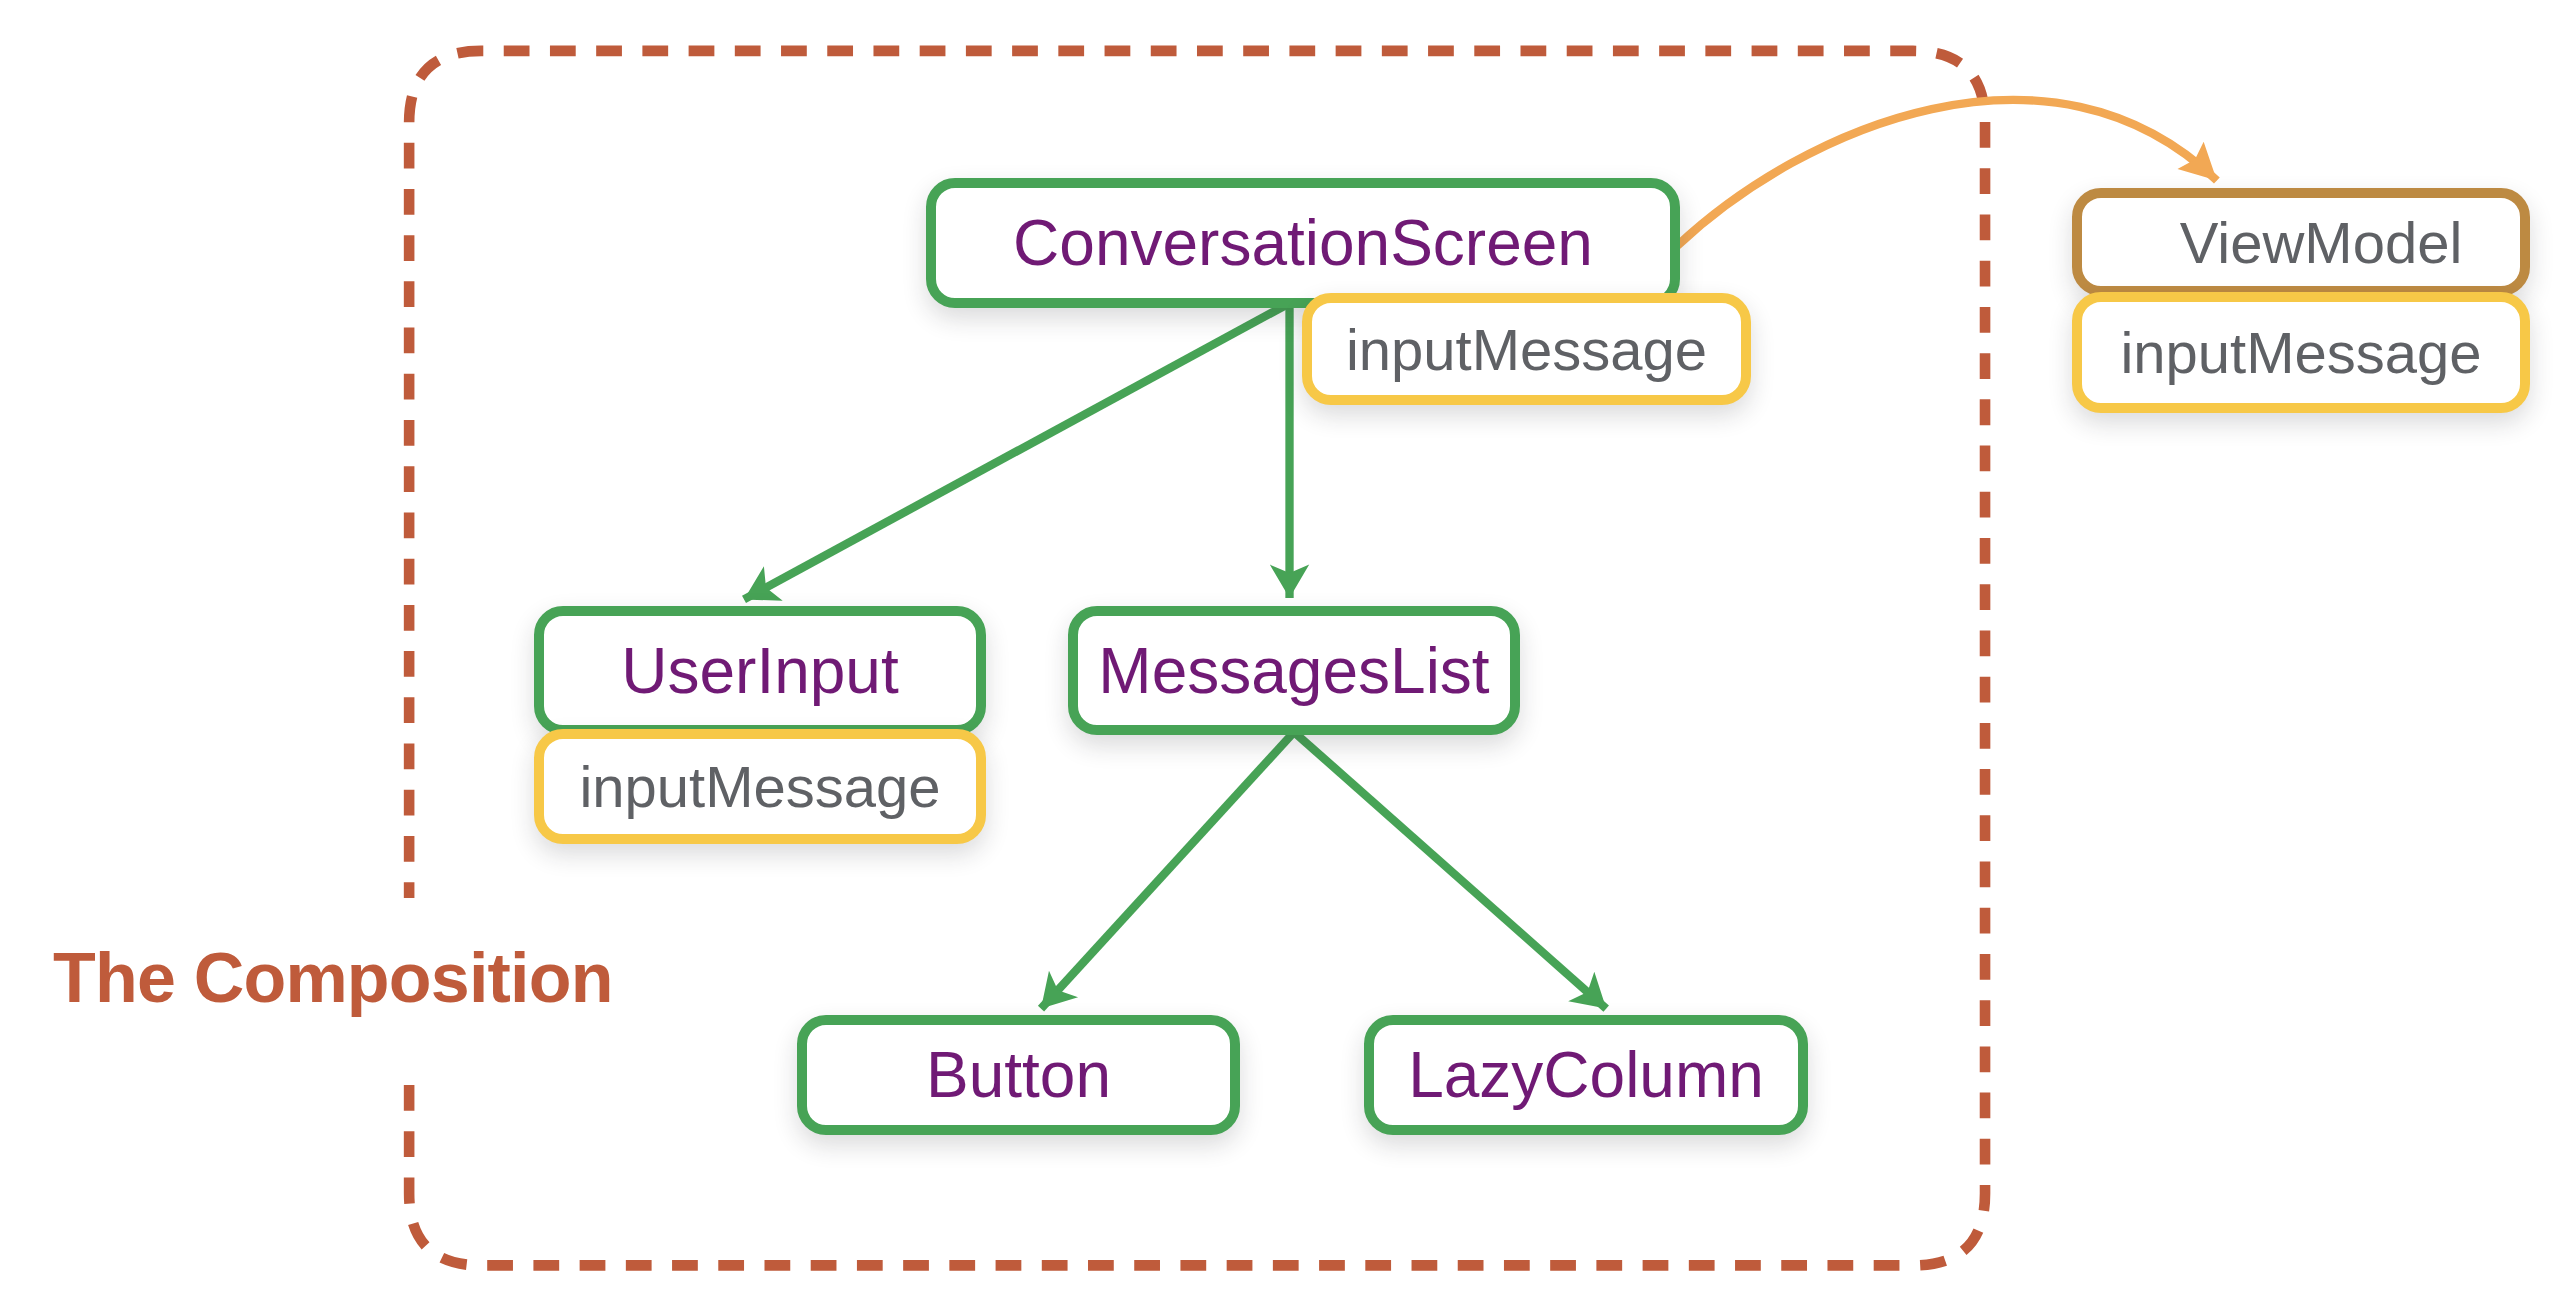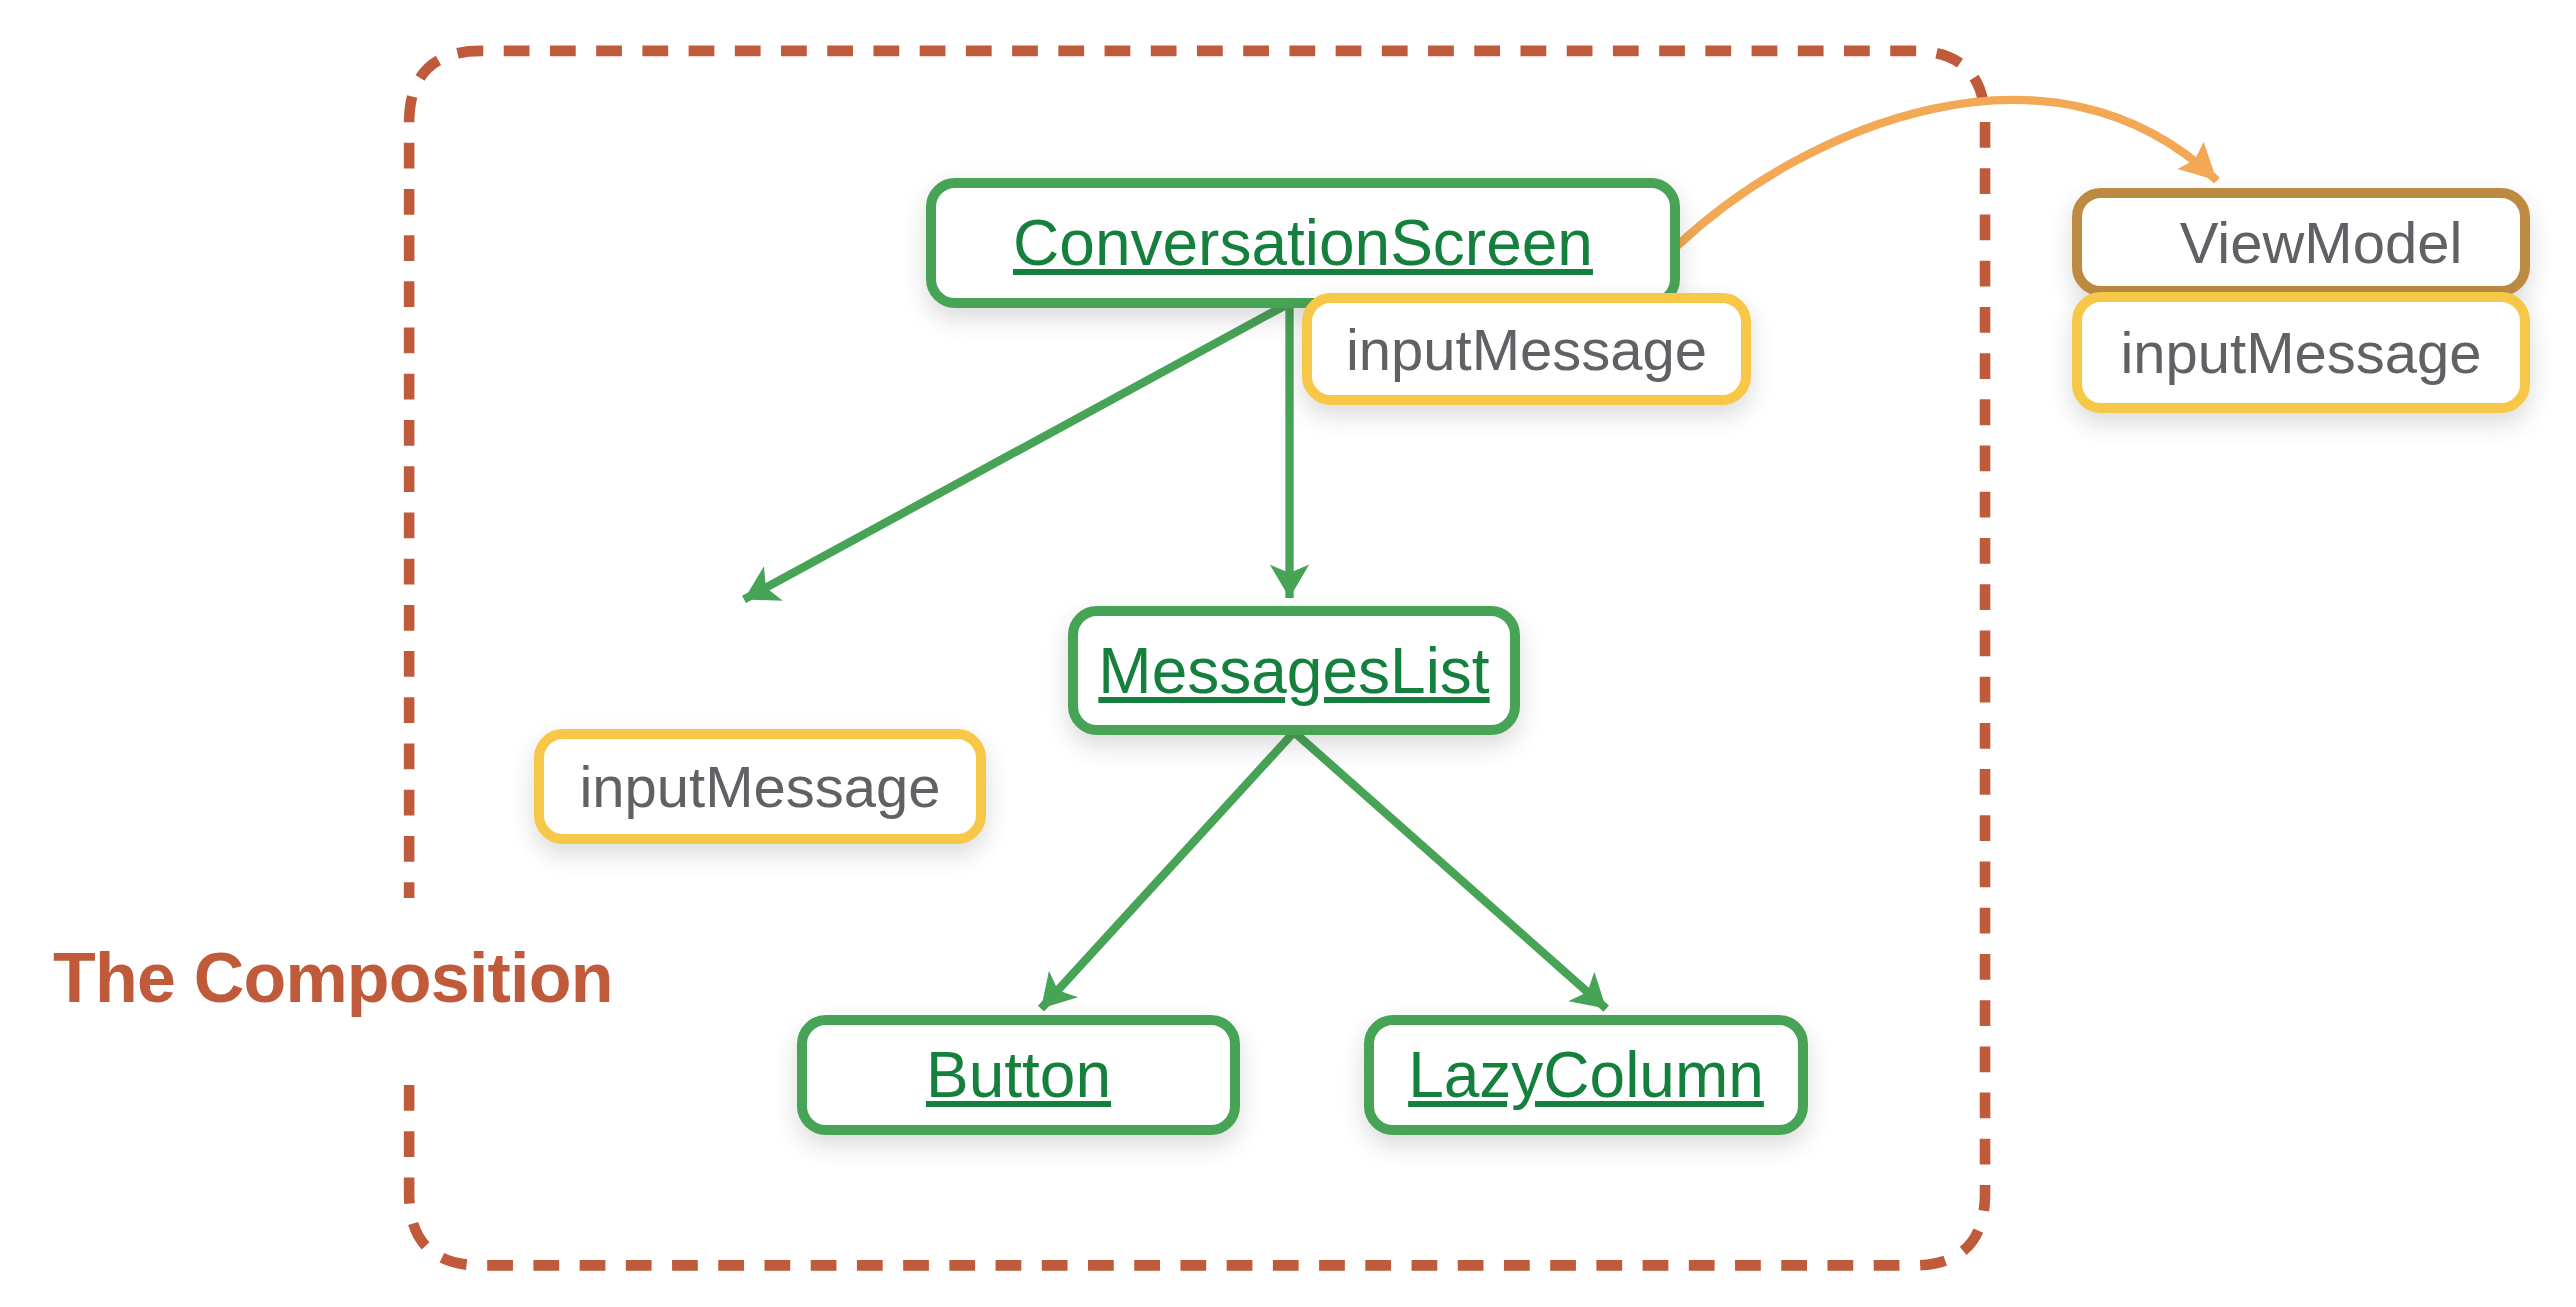--- a/index.html
+++ b/index.html
@@ -18,21 +18,21 @@
   .node {
     position: absolute;
     background: #ffffff;
     box-sizing: border-box;
     display: flex; align-items: center; justify-content: center;
     border-radius: 29px;
     box-shadow: 0 10.6px 24px rgba(32,33,36,0.16);
     white-space: nowrap;
   }
   .node .label { display: block; }
-  .node-green  { border: 10.6px solid #47a356; color: #15803d; z-index: 3; text-decoration: underline; }
+  .node-green  { border: 10.6px solid #47a356; color: #701a75; z-index: 3; }
   .node-yellow { border: 10.6px solid #f7c847; color: #5f6165; z-index: 4; justify-content: center; }
   .node-brown  { border: 10.6px solid #bd8a42; color: #5f6165; z-index: 3; padding-left: 40px; }
   .font-lg { font-size: 64px; }
   .font-md { font-size: 58px; }
 
   #node-conversation-screen { left: 926px; top: 178px;  width: 754px; height: 130px; }
   #node-conversation-screen-state { left: 1302px; top: 293px; width: 449px; height: 112px; }
   #node-user-input    { left: 534px;  top: 606px;  width: 452px; height: 129px; }
   #node-user-input-state { left: 534px; top: 729px; width: 452px; height: 115px; }
   #node-messages-list { left: 1068px; top: 606px;  width: 452px; height: 129px; }
@@ -83,20 +83,23 @@
   </svg>
 
   <div class="node node-green font-lg" id="node-conversation-screen">
     <span class="label">ConversationScreen</span>
   </div>
 
   <div class="node node-yellow font-md" id="node-conversation-screen-state">
     <span class="label">inputMessage</span>
   </div>
 
+  <div class="node node-green font-lg" id="node-user-input">
+    <span class="label">UserInput</span>
+  </div>
 
   <div class="node node-yellow font-md" id="node-user-input-state">
     <span class="label">inputMessage</span>
   </div>
 
   <div class="node node-green font-lg" id="node-messages-list">
     <span class="label">MessagesList</span>
   </div>
 
   <div class="node node-green font-lg" id="node-lazy-column">

